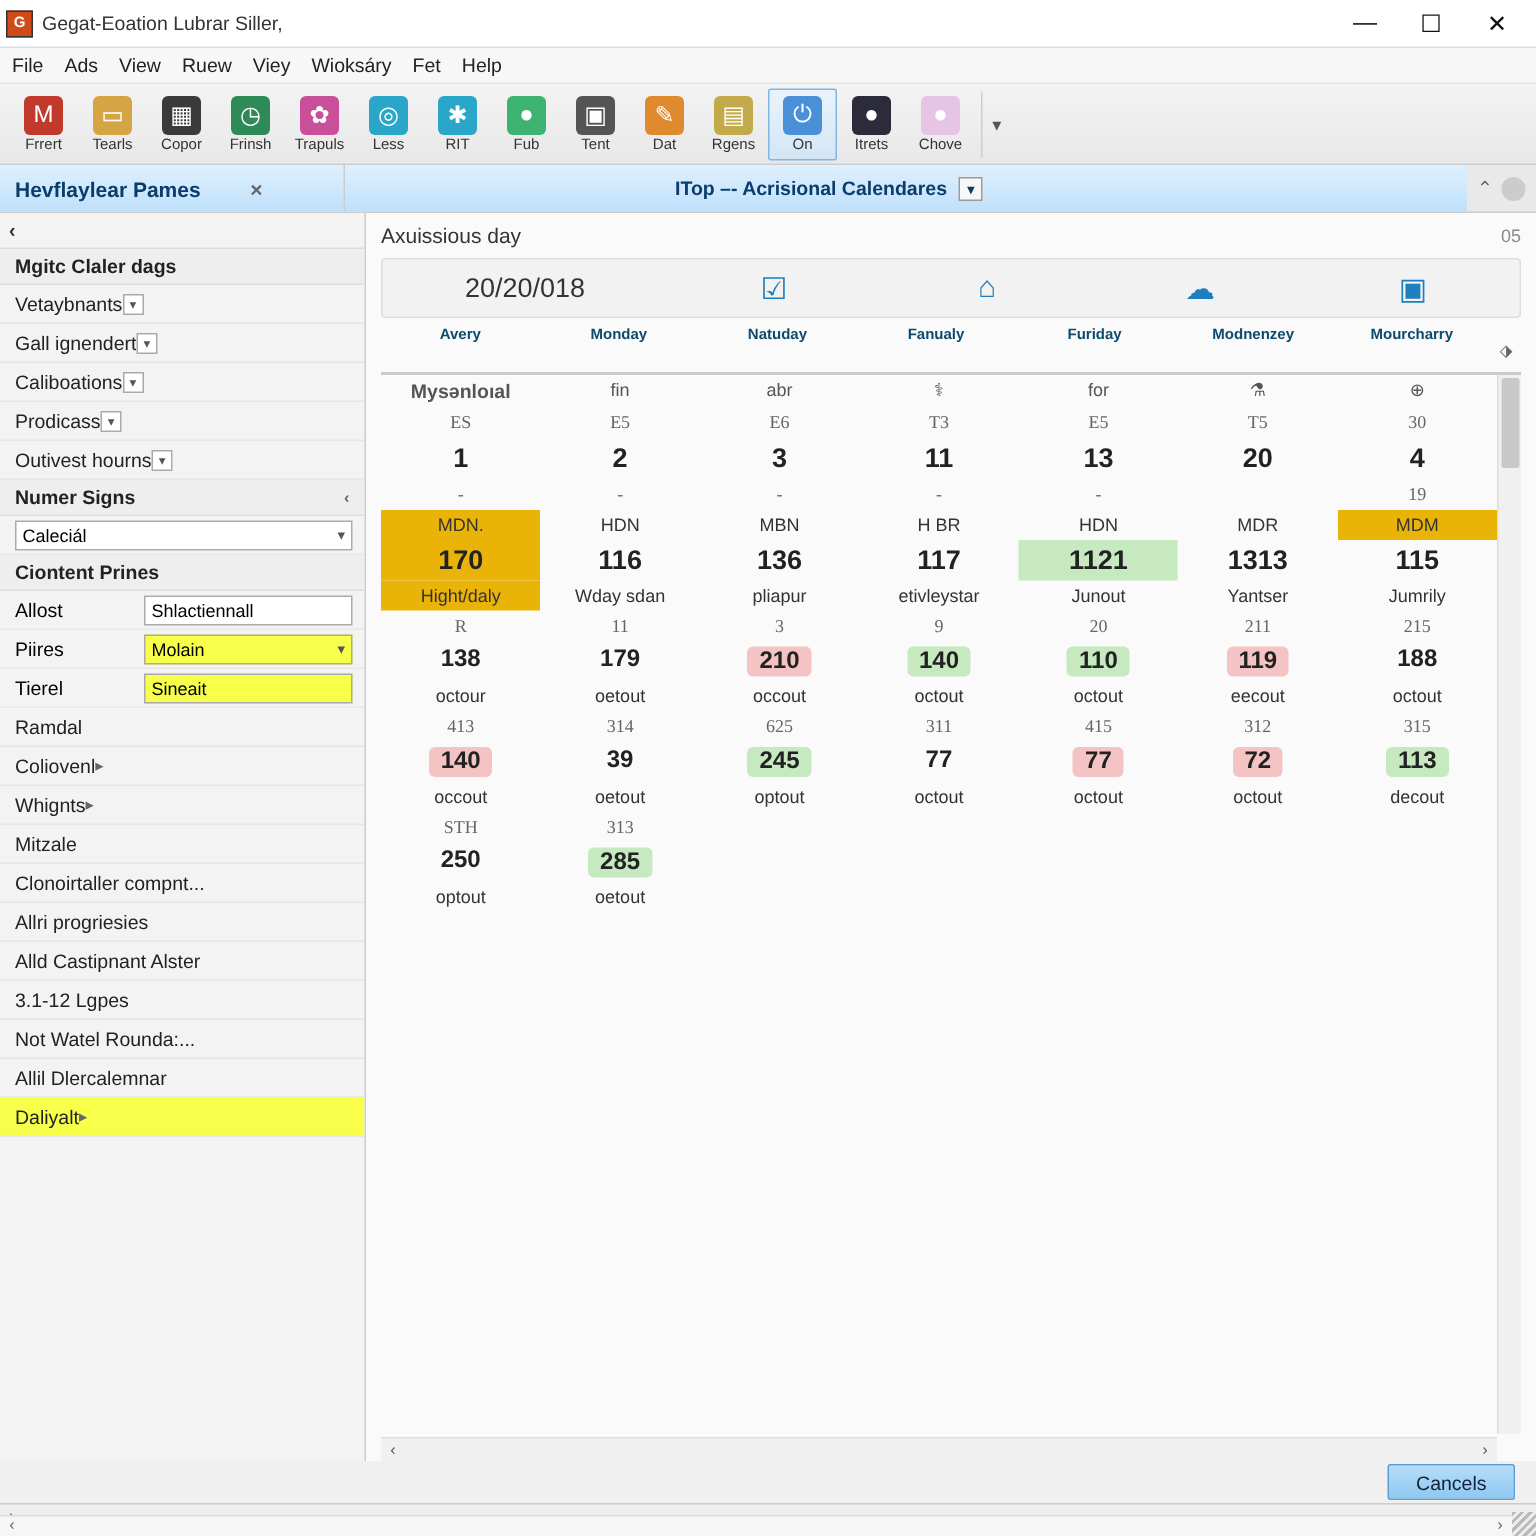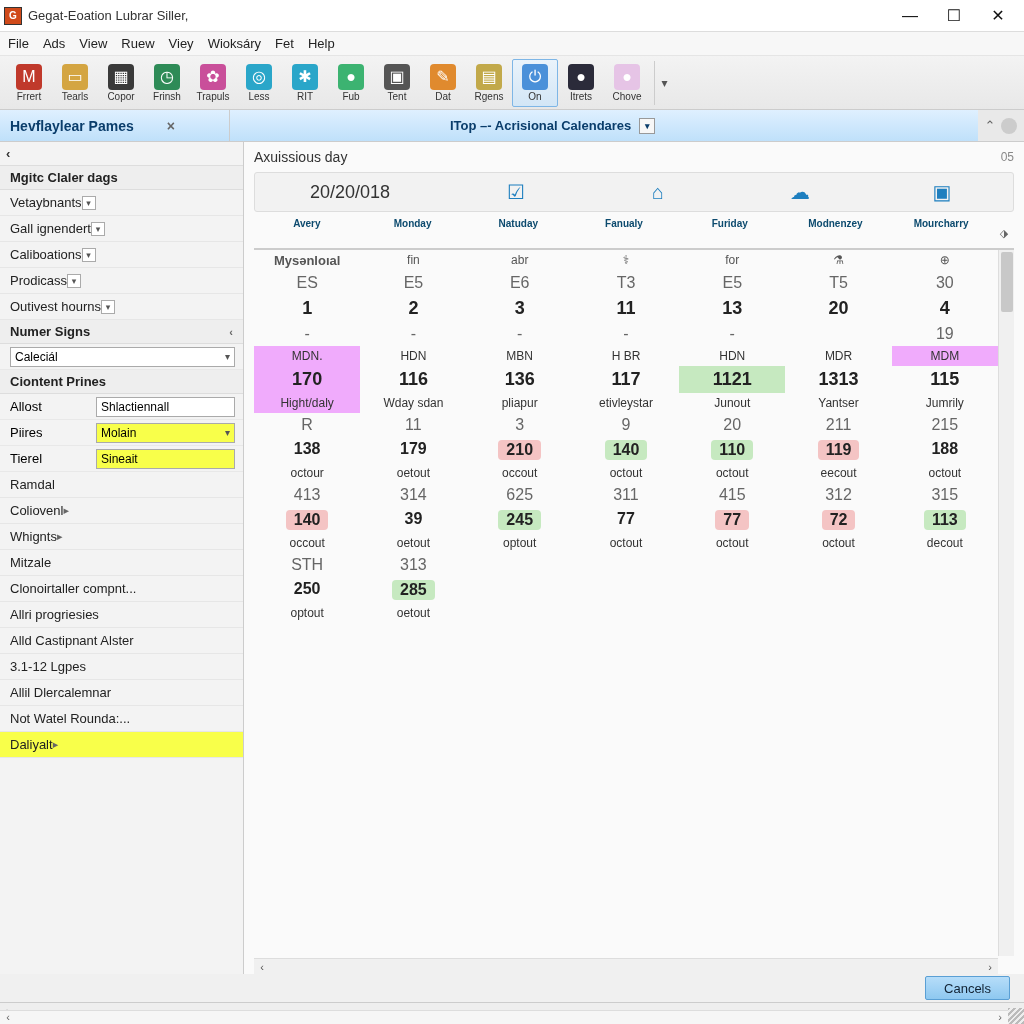--- a/index.html
+++ b/index.html
@@ -63,23 +63,23 @@
 .calwrap .scrollh .ar { width:16px;text-align:center;color:#555;font-size:11px;}
 .calwrap .scrollh .track { flex:1;}
 .calbody { position:absolute;left:0;right:16px;top:0;bottom:16px;overflow:hidden;}
 
 .crow { display:flex;}
 .ccell { flex:1;text-align:center;padding:3px 0;font-size:14px;color:#222;}
 .crow.sub .ccell { font-size:12px;color:#555;}
 .crow.bold .ccell { font-weight:bold; font-size:18px; }
 .crow.medbold .ccell { font-weight:bold; font-size:16px; }
 .crow.lbl .ccell { font-size:12px;color:#333;}
-.crow.small .ccell { font-size:16px;color:#666;}
-
-.hly { background:#f0abfc;}
+.crow.small .ccell { font-size:12px;color:#666;font-family:Liberation Serif, serif;}
+
+.hly { background:#eab308;}
 .hlg { background:#c6e9c0;}
 .hlp { background:#f4c4c4;}
 .pill { display:inline-block;padding:1px 8px;border-radius:4px;}
 .cal-first { color:#555;font-size:13px;font-weight:bold;}
 
 .footer { height:50px; display:flex;flex-direction:column; }
 .action { height:28px;display:flex;justify-content:flex-end;padding:0 14px;align-items:center;}
 .btn-cancel { height:24px;padding:0 18px;background:linear-gradient(#b6ddf9,#8ec8f0);border:1px solid #5a9fd4;border-radius:2px;font-size:13px;color:#123;}
 .statusarea { flex:1;background:#eee;border-top:1px solid #ccc;position:relative;}
 .statusarea .car { position:absolute;left:6px;top:2px;font-size:11px;color:#666;}
@@ -264,24 +264,24 @@
           <div class="sbitem">
             <span>Allri progriesies</span>
           </div>
           <div class="sbitem">
             <span>Alld Castipnant Alster</span>
           </div>
           <div class="sbitem">
             <span>3.1-12 Lgpes</span>
           </div>
           <div class="sbitem">
+            <span>Not Watel Rounda:...</span>
+          </div>
+          <div class="sbitem">
             <span>Allil Dlercalemnar</span>
-          </div>
-          <div class="sbitem">
-            <span>Not Watel Rounda:...</span>
           </div>
           <div class="sbitem hl">
             <span>Daliyalt</span>
             <span style="color:#666;font-size:11px">▸</span>
           </div>
         </div>
     </div>
   </div>
 
   <div class="mainpanel">

